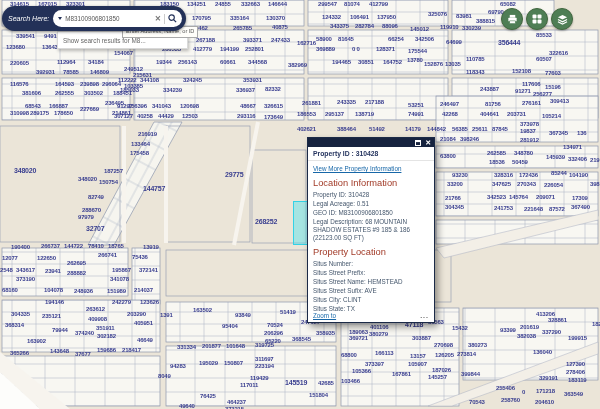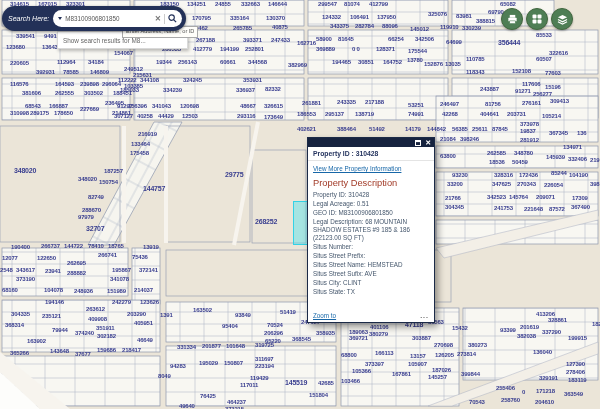--- a/index.html
+++ b/index.html
@@ -494,25 +494,26 @@
           <rect x="0.5" y="0.5" width="5" height="5" fill="none" stroke="#fff" stroke-width="1"></rect>
           <rect x="0.5" y="0.5" width="5" height="1.6" fill="#fff"></rect>
         </svg>
       </span>
       <span class="hdr-x">✕</span>
     </div>
     <div class="popup-title">Property ID : 310428</div>
     <div class="popup-body">
       <a class="popup-link" href="#">View More Property Information</a>
       <div>
-          <div class="section-heading">Property Description</div>
+          <div class="section-heading">Location Information</div>
           <div class="field-line">Property ID: 310428</div>
           <div class="field-line">Legal Acreage: 0.51</div>
           <div class="field-line">GEO ID: M83100906801850</div>
           <div class="field-line">Legal Description: 68 MOUNTAIN SHADOW ESTATES #9 185 &amp; 186 (22123.00 SQ FT)</div>
+          <div class="section-heading">Property Location</div>
           <div class="field-line">Situs Number:</div>
           <div class="field-line">Situs Street Prefix:</div>
           <div class="field-line">Situs Street Name: HEMSTEAD</div>
           <div class="field-line">Situs Street Sufix: AVE</div>
           <div class="field-line">Situs City: CLINT</div>
           <div class="field-line">Situs State: TX</div>
         </div>
     </div>
     <div class="popup-footer">
       <a class="zoom-to" href="#">Zoom to</a>

